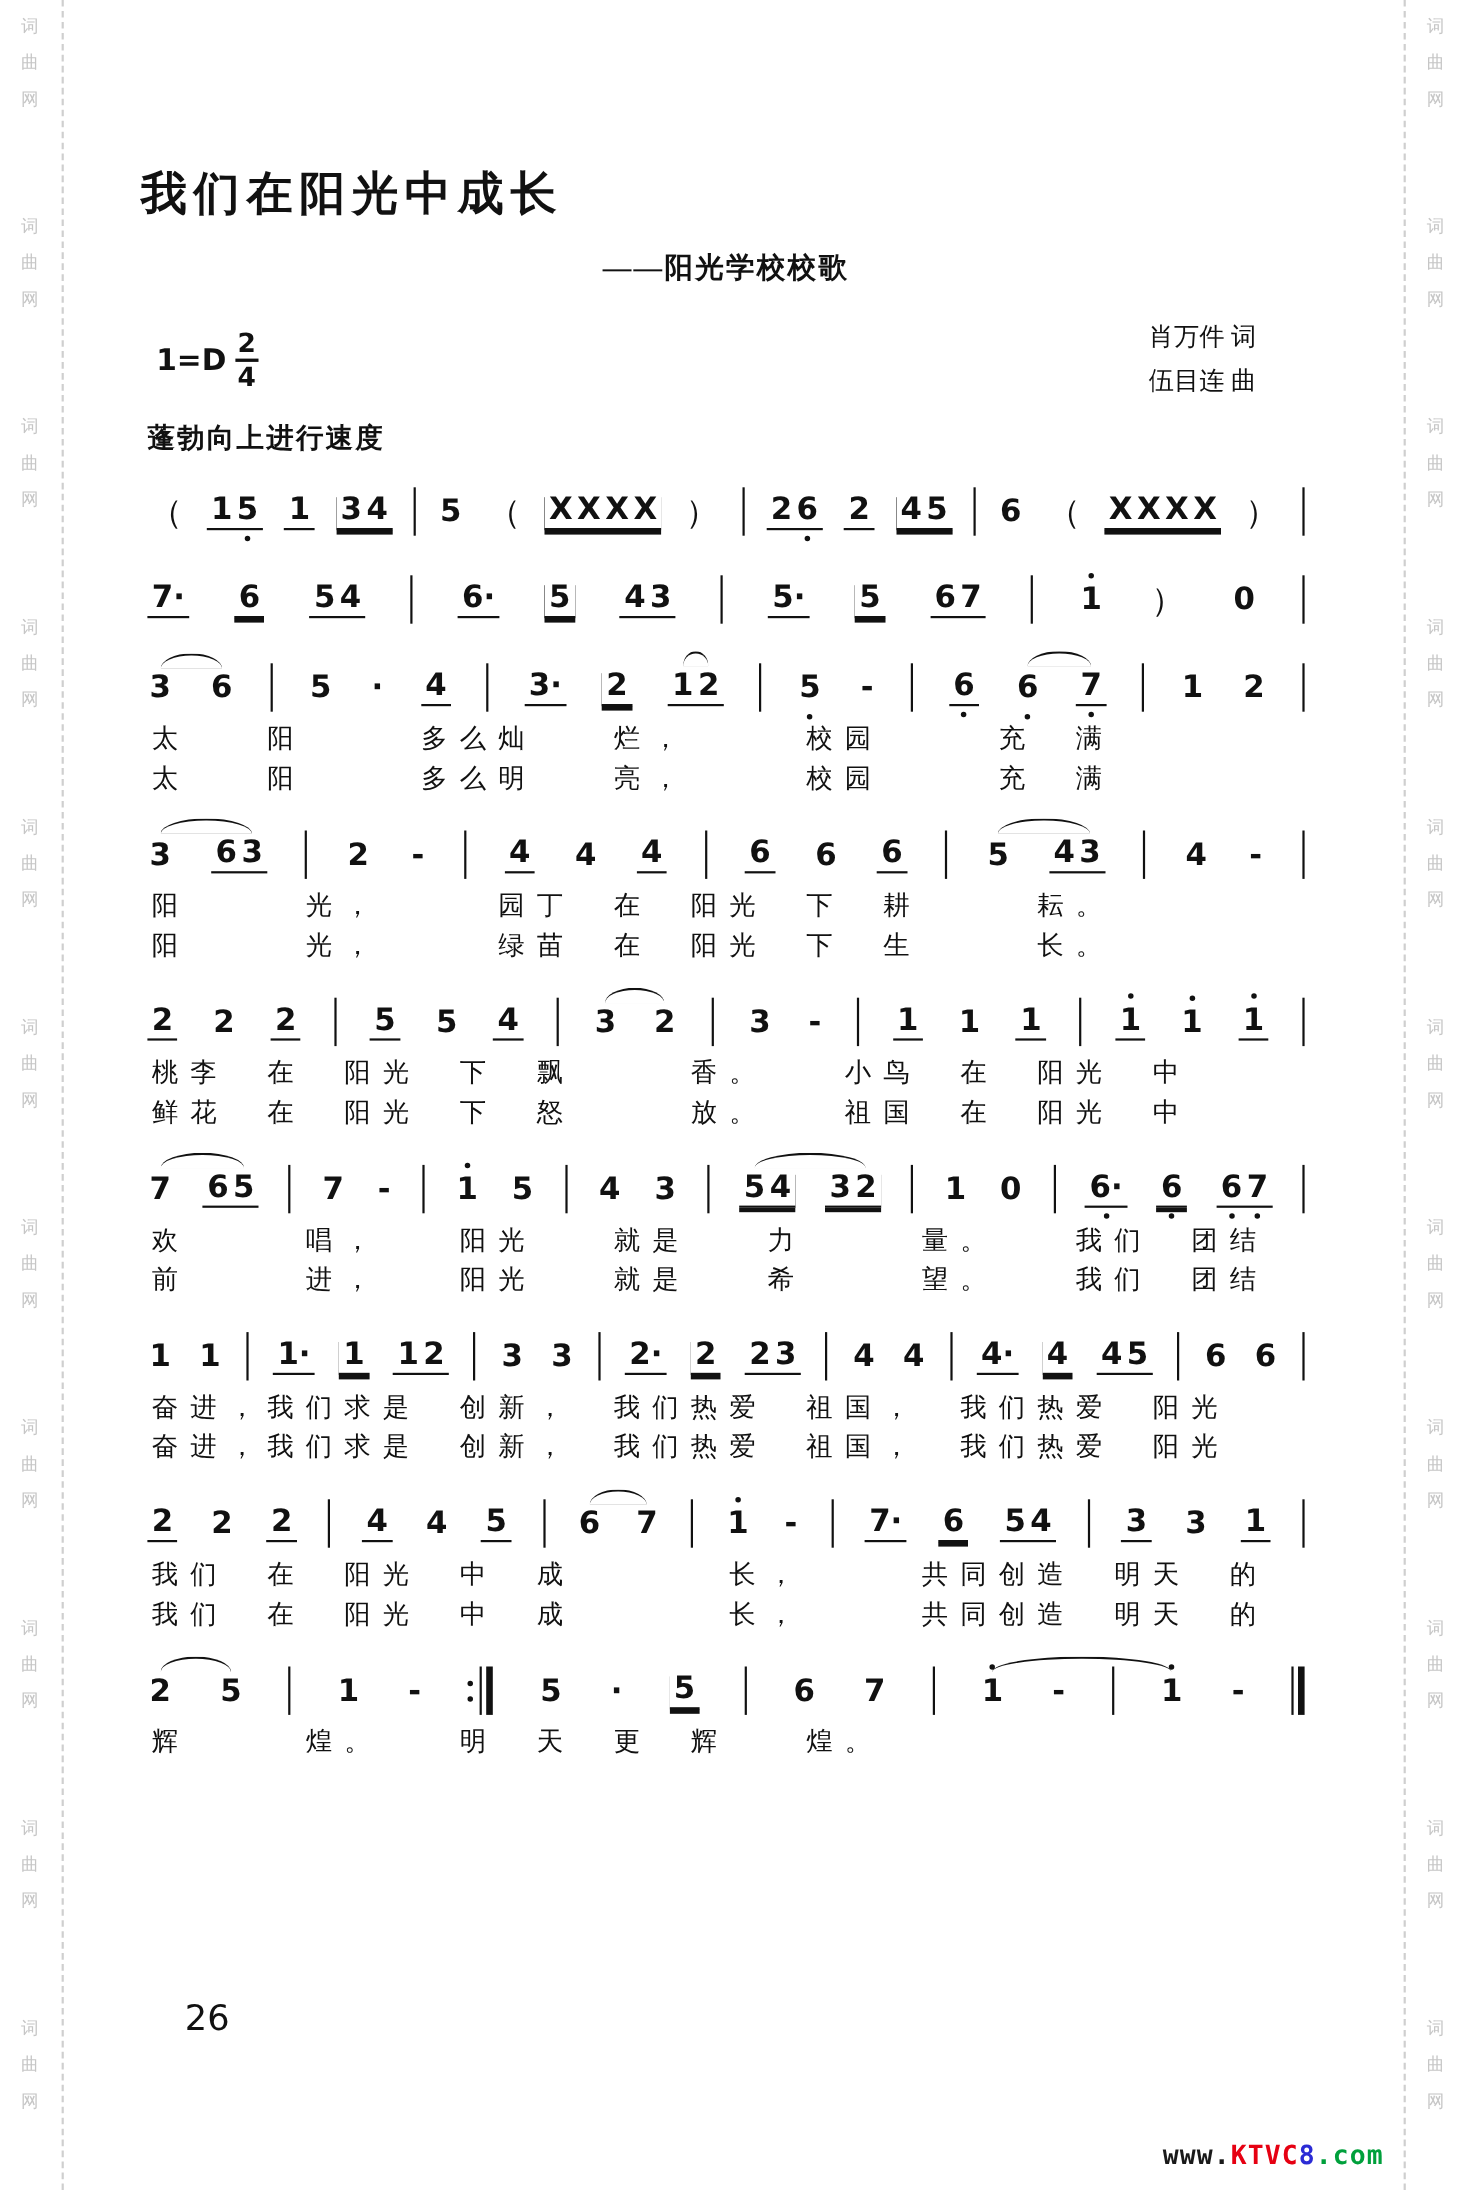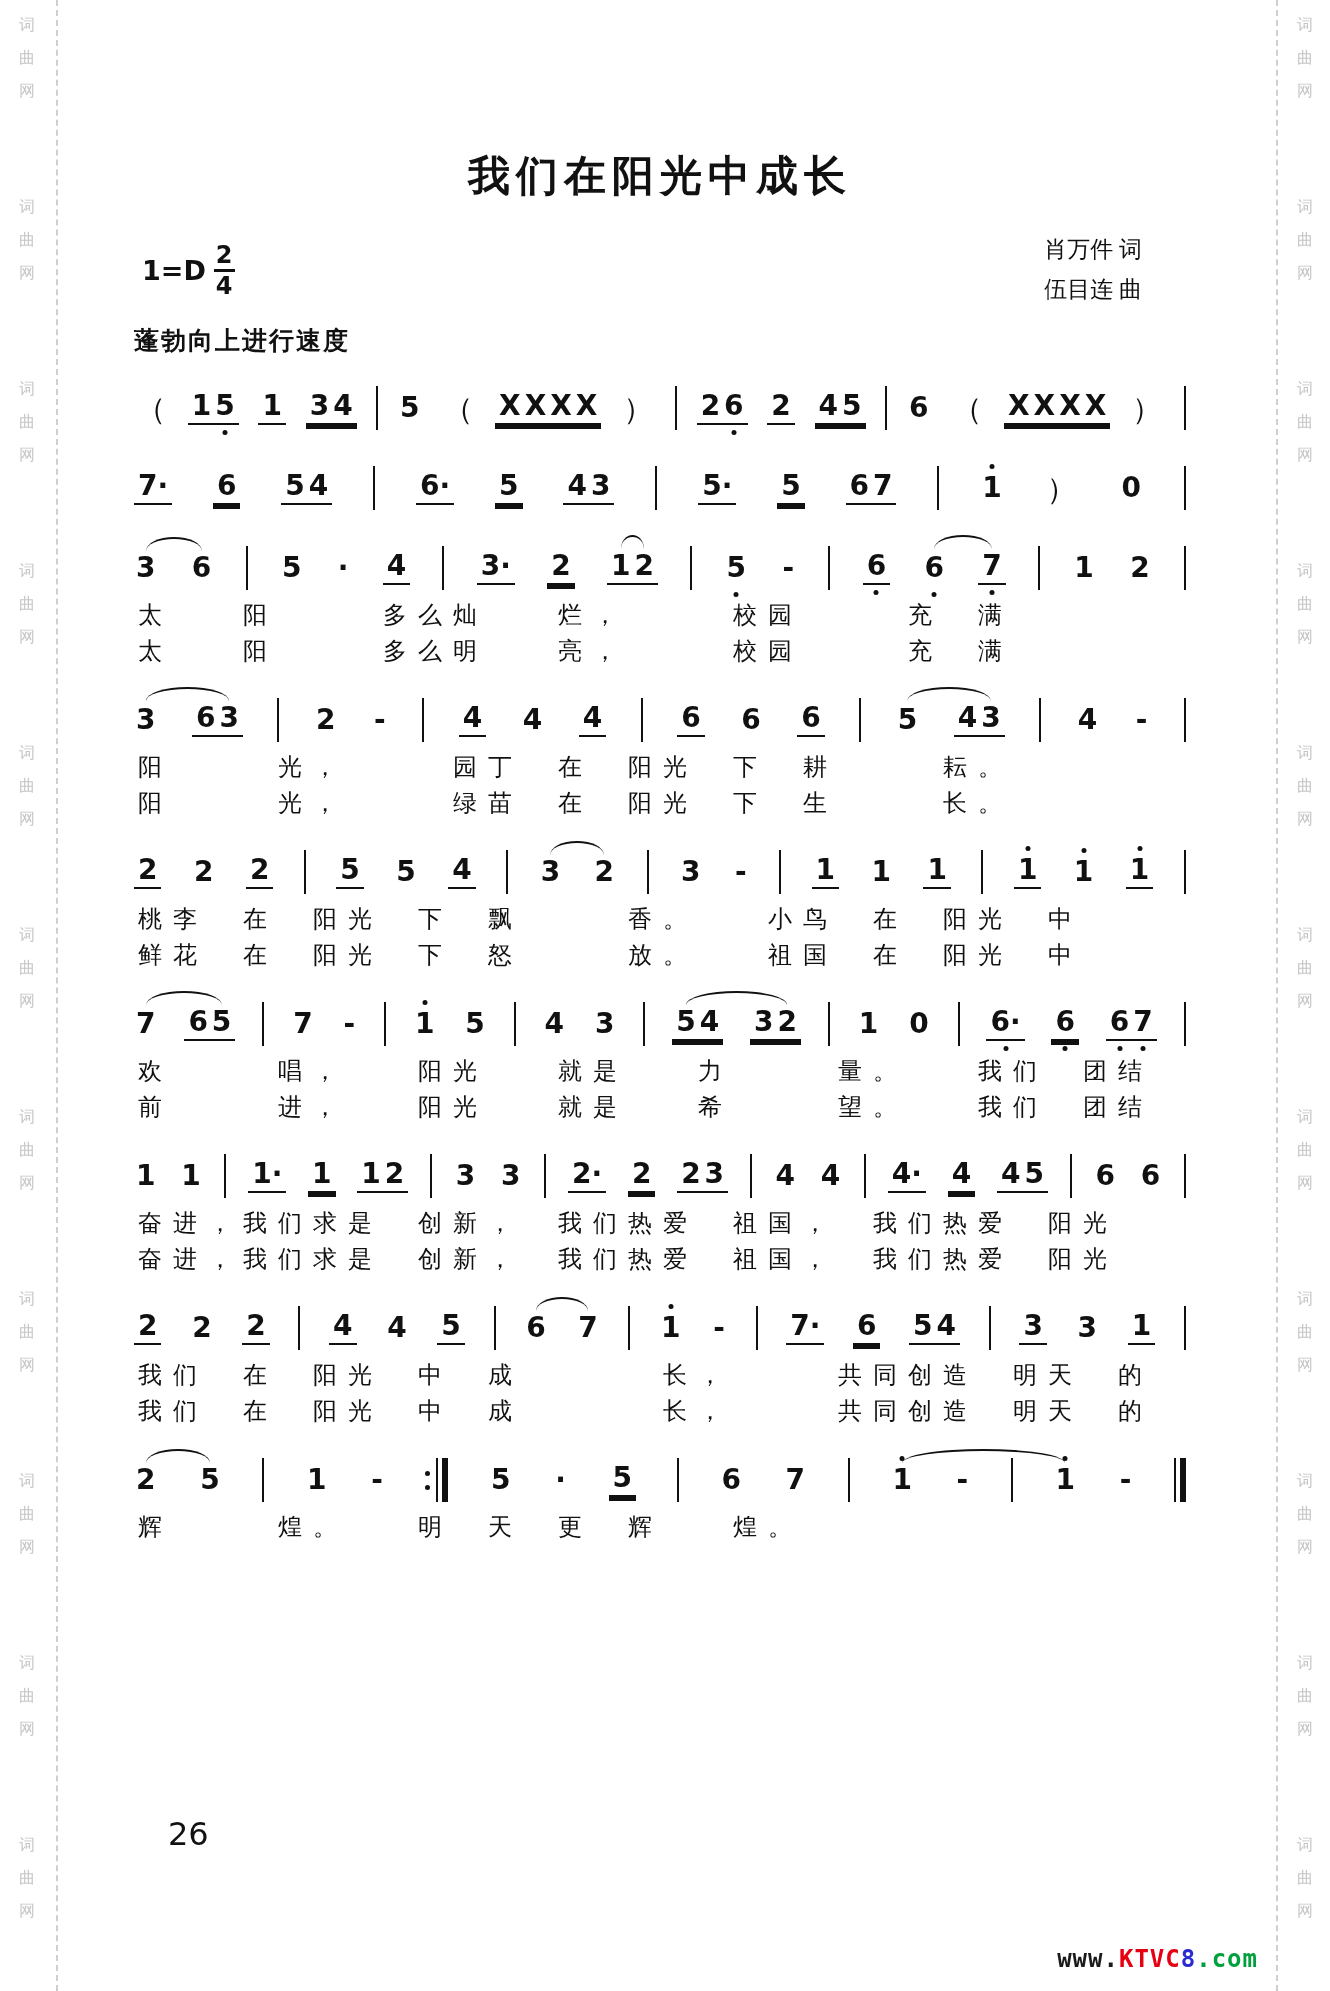--- a/index.html
+++ b/index.html
@@ -13,21 +13,21 @@
   .dash-left { left:56px; }
   .dash-right { right:52px; }
   .wm-col { position:absolute; top:0; bottom:0; width:34px; }
   .wm-left { left:10px; }
   .wm-right { right:8px; }
   .wm-group { position:absolute; left:0; width:100%; text-align:center; }
   .wm-char { display:block; font-size:16px; line-height:33px; color:#c6c6c6;
              font-family:"Liberation Sans", sans-serif; }
   
   .content { position:absolute; left:128px; right:138px; top:0; }
-  .title { text-align:center; margin-top:148px; font-size:42px; font-weight:bold;
+  .title { text-align:left; margin-top:148px; font-size:42px; font-weight:bold;
            letter-spacing:6px; }
   .subtitle { text-align:center; margin-top:22px; font-size:26px; font-weight:bold;
               letter-spacing:2px; }
   .meta-row { display:flex; justify-content:space-between; margin-top:26px; align-items:center; }
   .keysig { font-size:27px; font-weight:bold; font-family:"DejaVu Sans", sans-serif;
             display:flex; align-items:center; gap:8px; padding-left:14px; }
   .frac { display:inline-flex; flex-direction:column; align-items:center; line-height:1;
           font-size:24px; }
   .frac .num { border-bottom:3px solid #111; padding:0 2px 2px 2px; }
   .frac .den { padding-top:2px; }
@@ -181,20 +181,21 @@
       </div>
       <div class="wm-group" style="top: 1828px;">
         <span class="wm-char" style="color: rgb(198, 198, 198);">词</span>
         <span class="wm-char" style="color: rgb(198, 198, 198);">曲</span>
         <span class="wm-char" style="color: rgb(198, 198, 198);">网</span>
       </div>
     </div>
 
   <div class="content">
     <div class="title">我们在阳光中成长</div>
+    <div class="subtitle">——阳光学校校歌</div>
 
     <div class="meta-row">
       <div class="keysig">
         <span>1=D</span>
         <span class="frac">
           <span class="num">2</span>
           <span class="den">4</span>
         </span>
       </div>
       <div class="credits">

